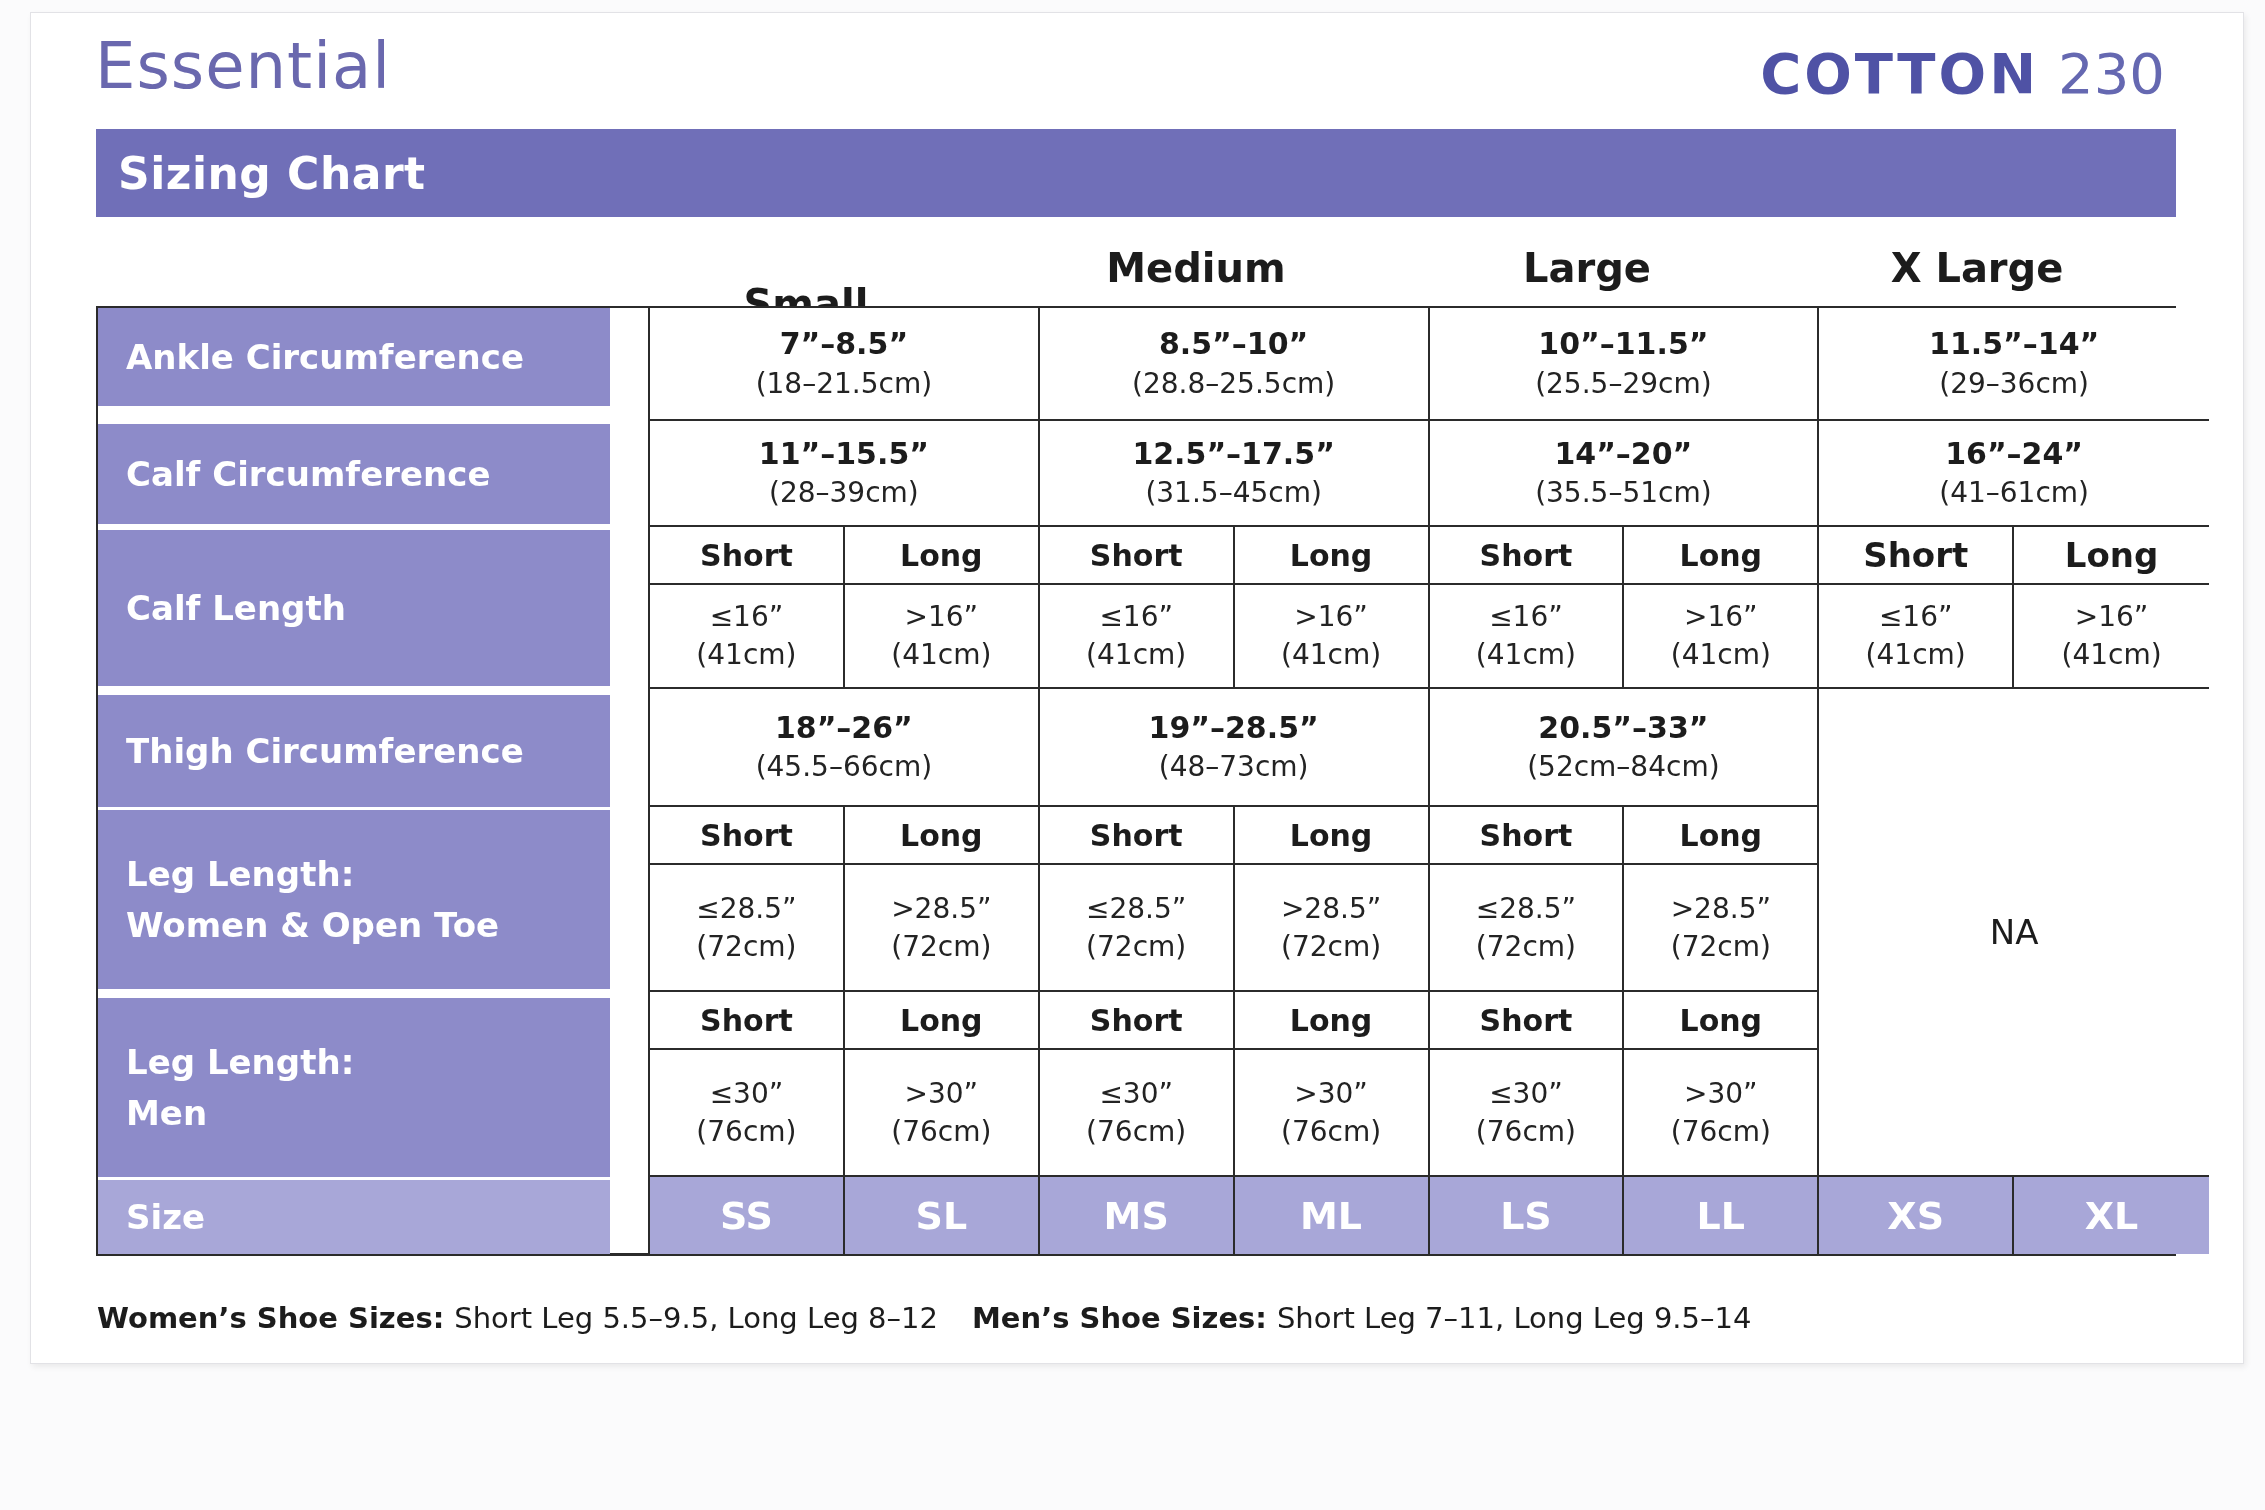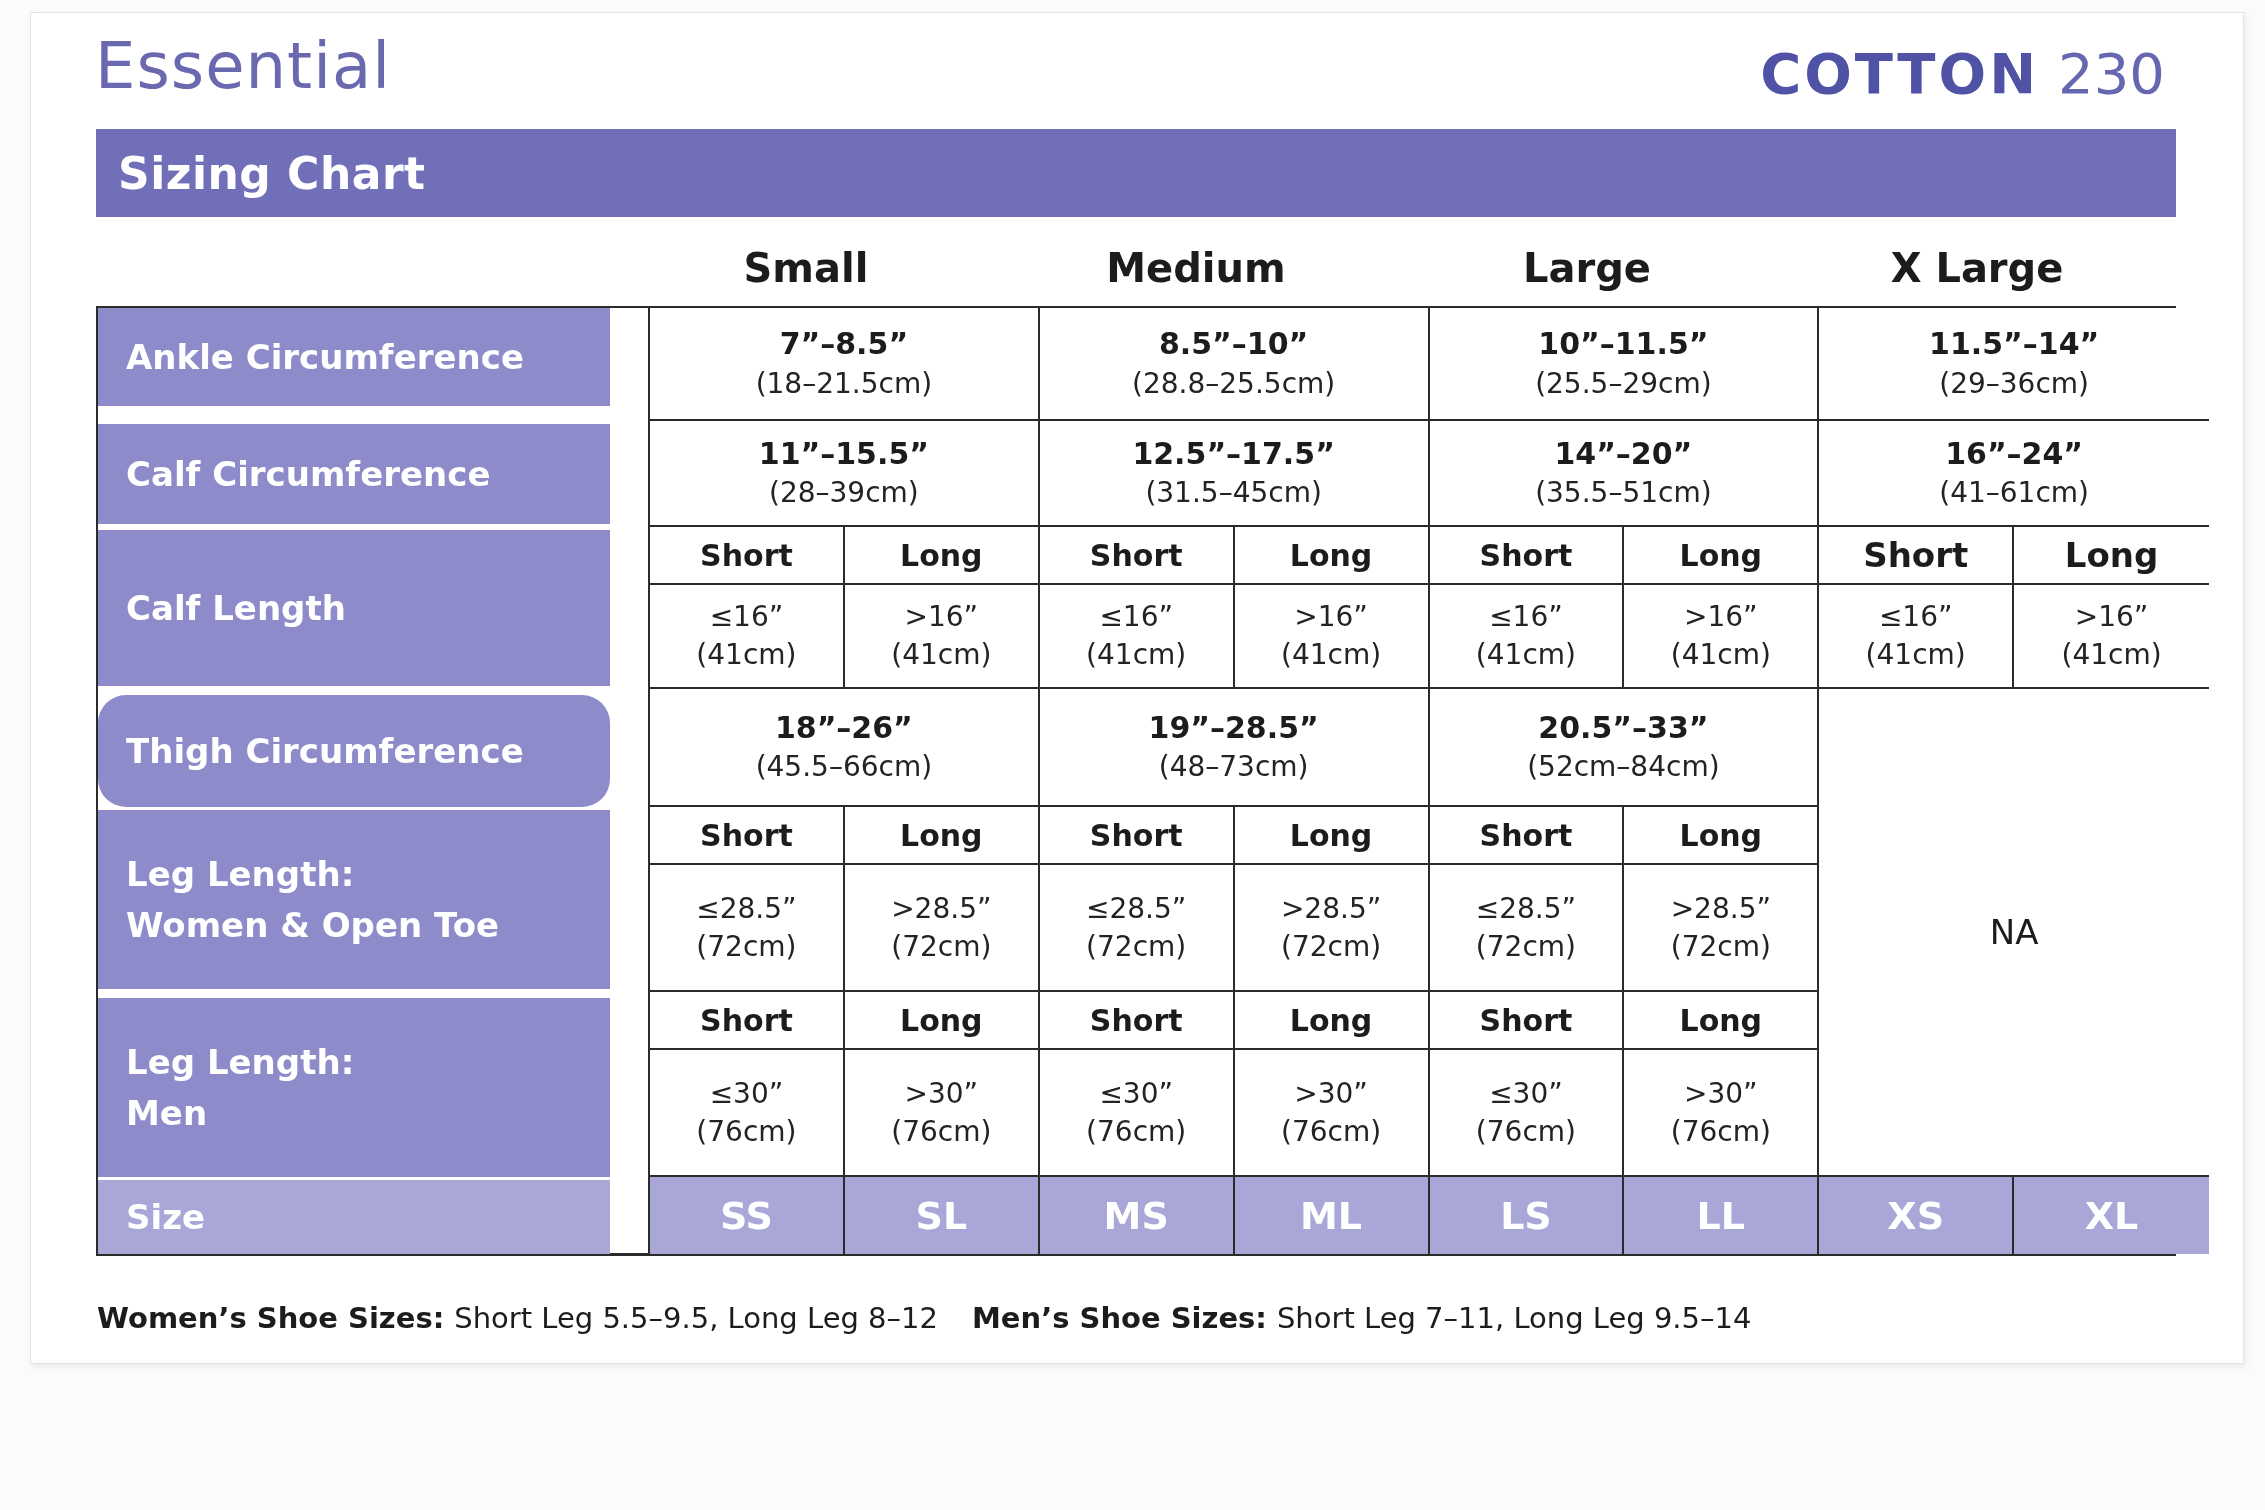--- a/index.html
+++ b/index.html
@@ -15,34 +15,34 @@
   .product-bold { font-size:56px; font-weight:800; color:#4f52a5; letter-spacing:3px; }
   .product-num { font-size:56px; font-weight:400; color:#6568b1; margin-left:14px; }
 
   .banner { position:absolute; left:65px; top:116px; width:2080px; height:88px;
             background:#706fb8; display:flex; align-items:center; }
   .banner-title { color:#ffffff; font-size:44px; font-weight:800; padding-left:22px; letter-spacing:0.5px; }
 
   
   .col-heads { position:absolute; left:0; top:232px; width:100%; height:56px; }
   .col-head { position:absolute; width:390px; text-align:center; font-size:40px; font-weight:800; color:#1c1c1c; }
-  .ch-0 { left:580px; } .ch-1 { left:970px; } .ch-2 { left:1361px; } .ch-3 { left:1751px; }
+  .ch-0 { left:580px;margin-top:36px; } .ch-1 { left:970px; } .ch-2 { left:1361px; } .ch-3 { left:1751px; }
 
   
   .frame { position:absolute; left:65px; top:293px; width:2080px; height:950px;
            border:2px solid #2b2b2b; border-bottom-width:3px; box-sizing:border-box; background:#ffffff; }
 
   
   .rowlabel { position:absolute; left:0; width:512px; background:#8d8bc9; color:#ffffff;
               display:flex; flex-direction:column; justify-content:center; box-sizing:border-box;
               padding-left:28px; font-size:34px; font-weight:800; line-height:1.5; }
   .rl-ankle  { top:0;     height:98px; }
   .rl-calfc  { top:116px; height:100px; }
   .rl-calfl  { top:222px; height:156px; }
-  .rl-thigh  { top:387px; height:112px;border-radius:28px; }
+  .rl-thigh  { top:387px; height:112px; }
   .rl-legw   { top:502px; height:179px; }
   .rl-legm   { top:690px; height:179px; }
   .rl-size   { top:872px; height:74px; background:#a8a7d8; }
 
   
   .grid { position:absolute; left:515px; top:0; width:1561px; height:946px;
           display:grid; grid-template-columns:repeat(8,1fr);
           grid-template-rows:113px 106px 58px 104px 118px 58px 127px 58px 127px 77px;
           border-left:2px solid #2b2b2b; box-sizing:border-box;margin-left:35px; }
   .cell { border-right:2px solid #2b2b2b; border-bottom:2px solid #2b2b2b; box-sizing:border-box;

